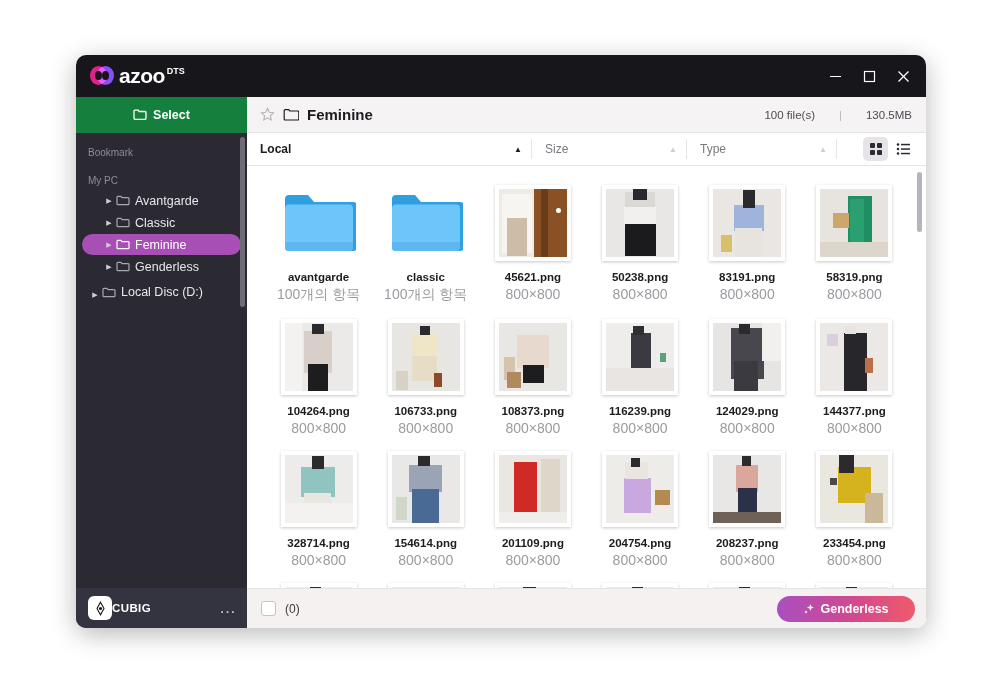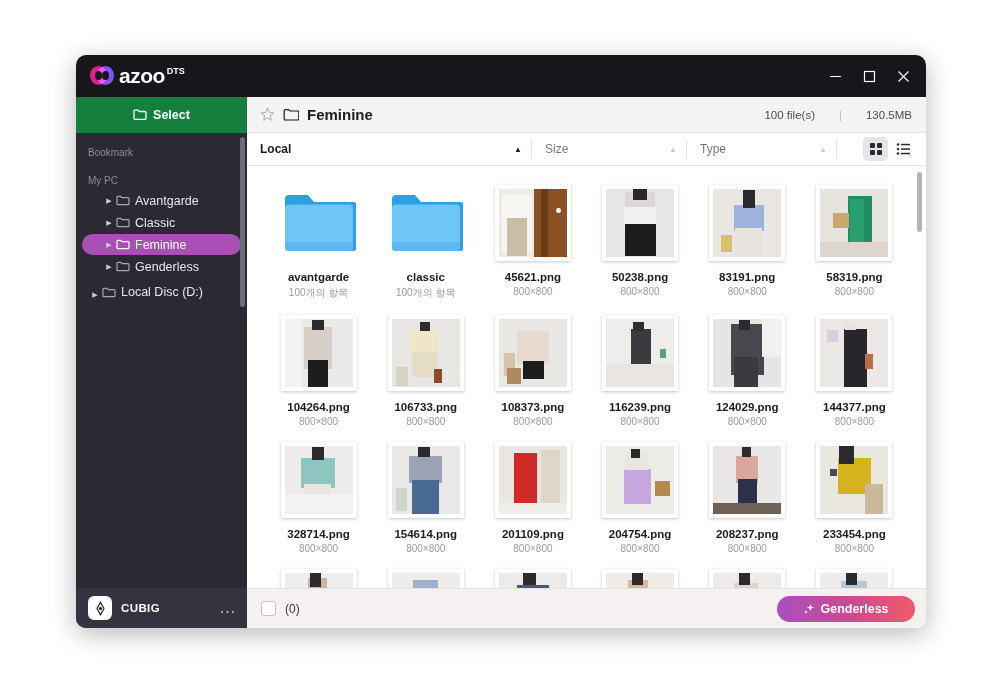--- a/index.html
+++ b/index.html
@@ -124,21 +124,20 @@
     width: 5px; height: 170px;
     background: #6d6c78; border-radius: 3px;
   }
 
   
   .sb-foot {
     height: 40px; flex: 0 0 40px;
     background: #343340;
     display: flex; align-items: center;
     padding: 0 10px 0 12px;
-    gap: 9px;
   }
   .cubig-badge {
     width: 24px; height: 24px; border-radius: 6px;
     background: #ffffff; display: flex;
     align-items: center; justify-content: center;
   }
   .cubig-name { color: #ffffff; font-size: 11.5px; font-weight: bold; letter-spacing: 0.4px; }
   .dots { margin-left: auto; color: #cfced6; font-size: 17px; letter-spacing: 1px; line-height: 10px; }
 
   
@@ -190,21 +189,21 @@
   .thumb-box { width: 84px; height: 78px; display: flex; align-items: center; justify-content: center; }
   .ph {
     width: 76px; height: 76px; background: #ffffff;
     padding: 4px; box-shadow: 0 1px 3px rgba(0,0,0,0.22);
   }
   .ph-in { width: 100%; height: 100%; position: relative; overflow: hidden; background: #efeceb; }
   .cell-name {
     margin-top: 9px; font-size: 11.5px; font-weight: bold;
     color: #1c1b1f; white-space: nowrap;
   }
-  .cell-sub { margin-top: 3px; font-size: 10px; color: #9c9aa0; white-space: nowrap; }
+  .cell-sub { margin-top: 3px; font-size: 14px; color: #9c9aa0; white-space: nowrap; }
 
   .v-scroll {
     position: absolute; right: 4px; top: 6px;
     width: 5px; height: 60px; background: #b6b4ba; border-radius: 3px;
   }
 
   
   .botbar {
     height: 40px; flex: 0 0 40px;
     background: #f5f1f0;

